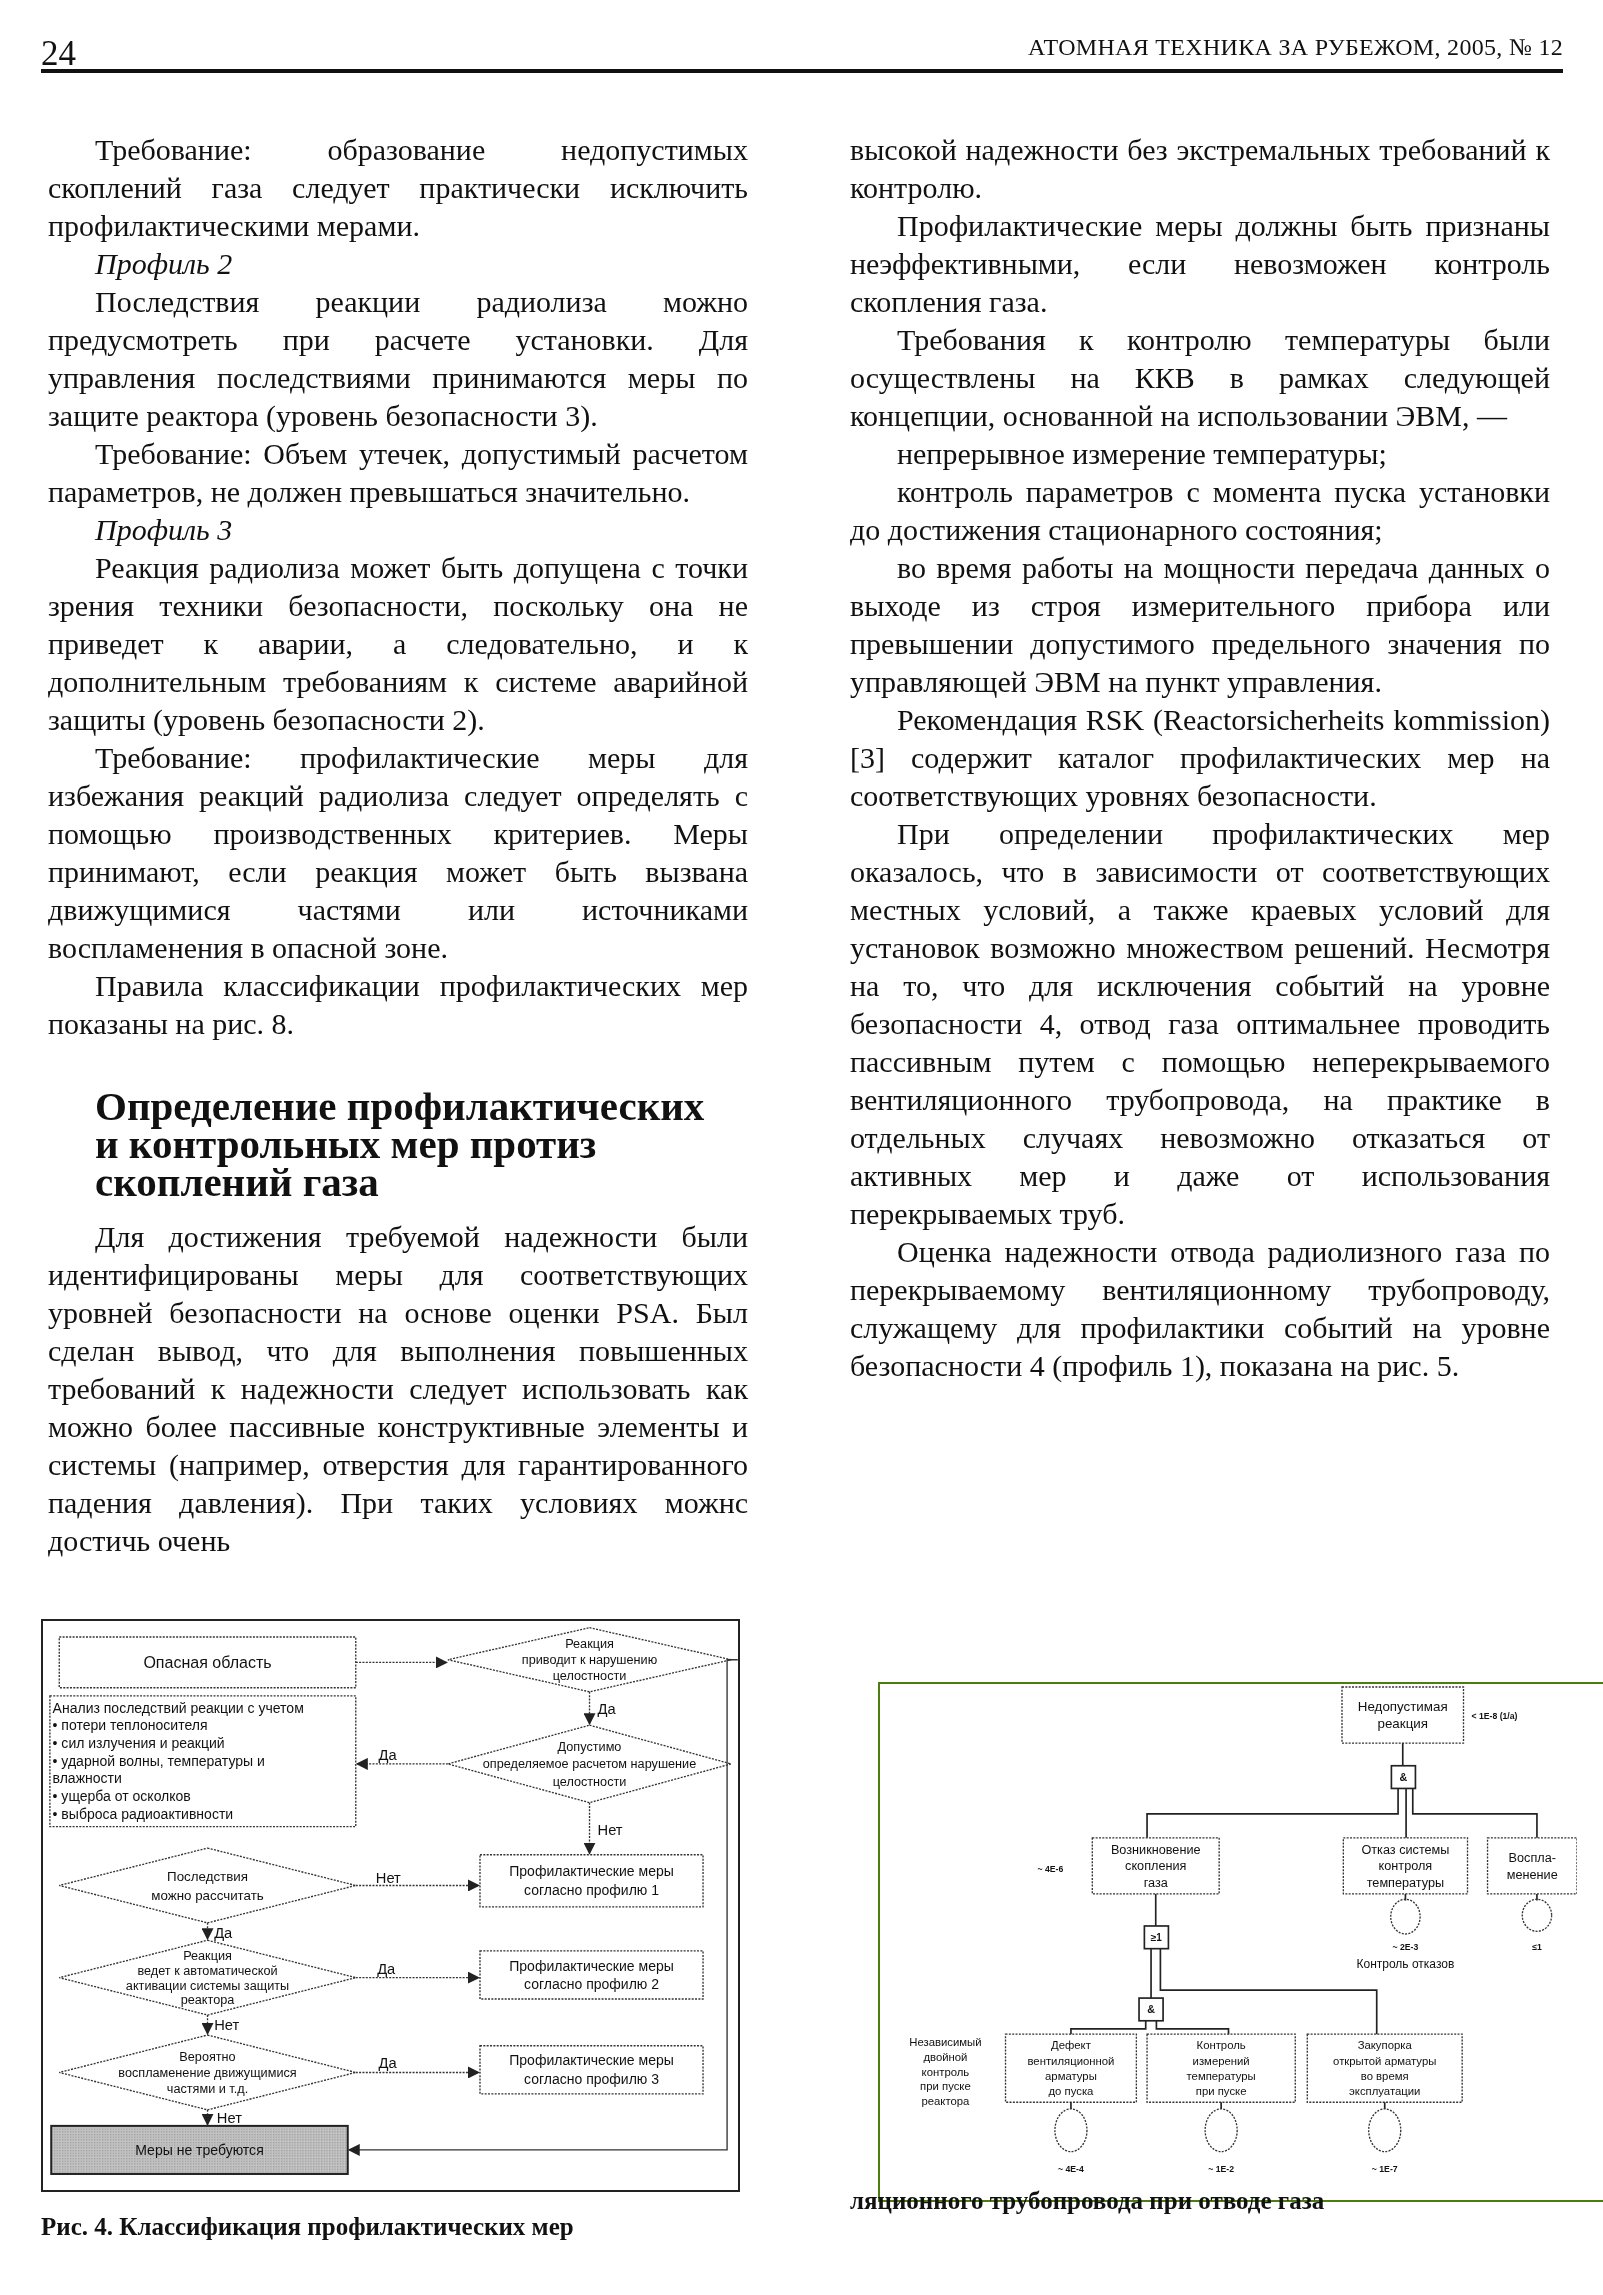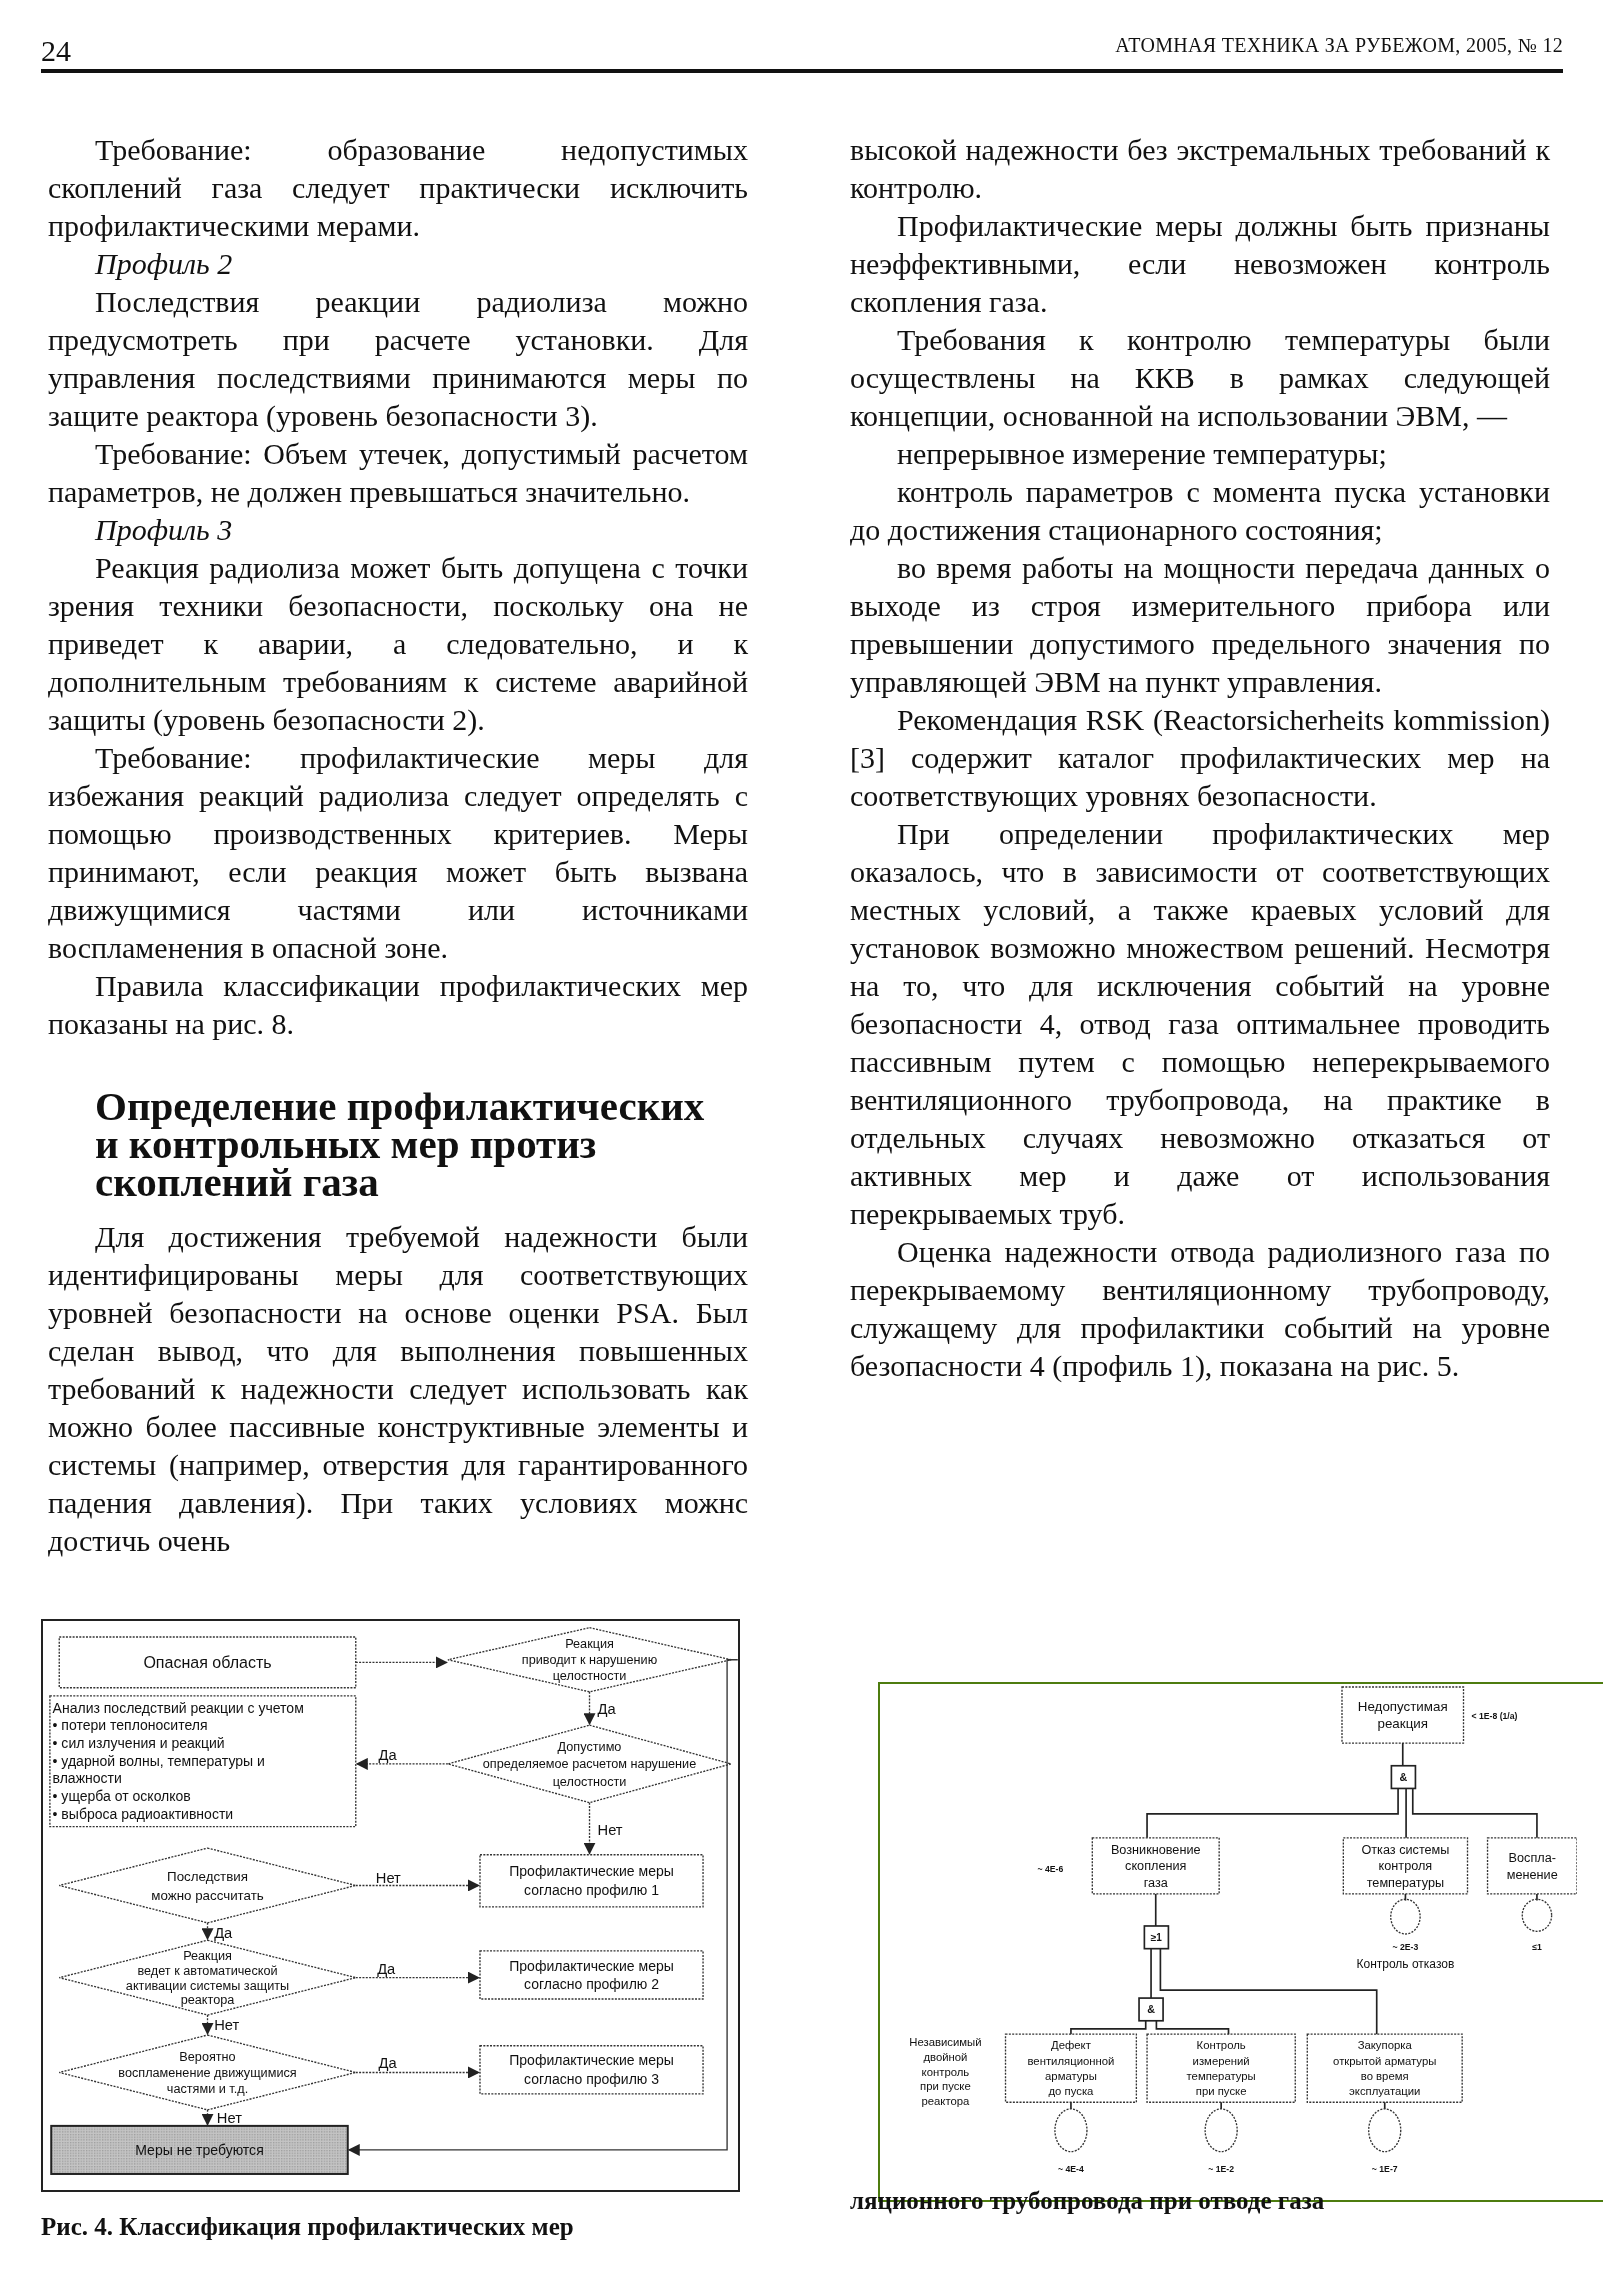--- a/index.html
+++ b/index.html
@@ -1,22 +1,22 @@
 <!DOCTYPE html>
 <html style="font-size:10.7px"><head>
 <meta charset="utf-8">
 <style>
   html, body { margin: 0; padding: 0; background: #ffffff; }
   body { width: 1603px; height: 2295px; position: relative; overflow: hidden; color: #111; }
   .serif { font-family: "Liberation Serif", "DejaVu Serif", serif; }
 
   
   .page-header { position: absolute; left: 41px; top: 27px; width: 1522px; height: 47px; }
-  .page-number { position: absolute; left: 0; top: 6.7px; font-size: 30px; }
-  .journal-title { position: absolute; right: 0; top: 6.7px; font-size: 20px; letter-spacing: 0.3px; }
+  .page-number { position: absolute; left: 0; top: 6.7px; font-size: 35px; }
+  .journal-title { position: absolute; right: 0; top: 6.7px; font-size: 24px; letter-spacing: 0.3px; }
   .header-rule { position: absolute; left: 41px; top: 69px; width: 1522px; height: 4px; background: #111; }
 
   
   .col { position: absolute; top: 131px; width: 700px; font-size: 30px; line-height: 38px; text-align: justify; }
   .col-left { left: 48px; }
   .col-right { left: 850px; }
   .col p { margin: 0; text-indent: 47px; }
   .col p.noindent { text-indent: 0; }
   .col p.italic-head { font-style: italic; text-indent: 47px; }
   .col p.list { text-indent: 47px; }

